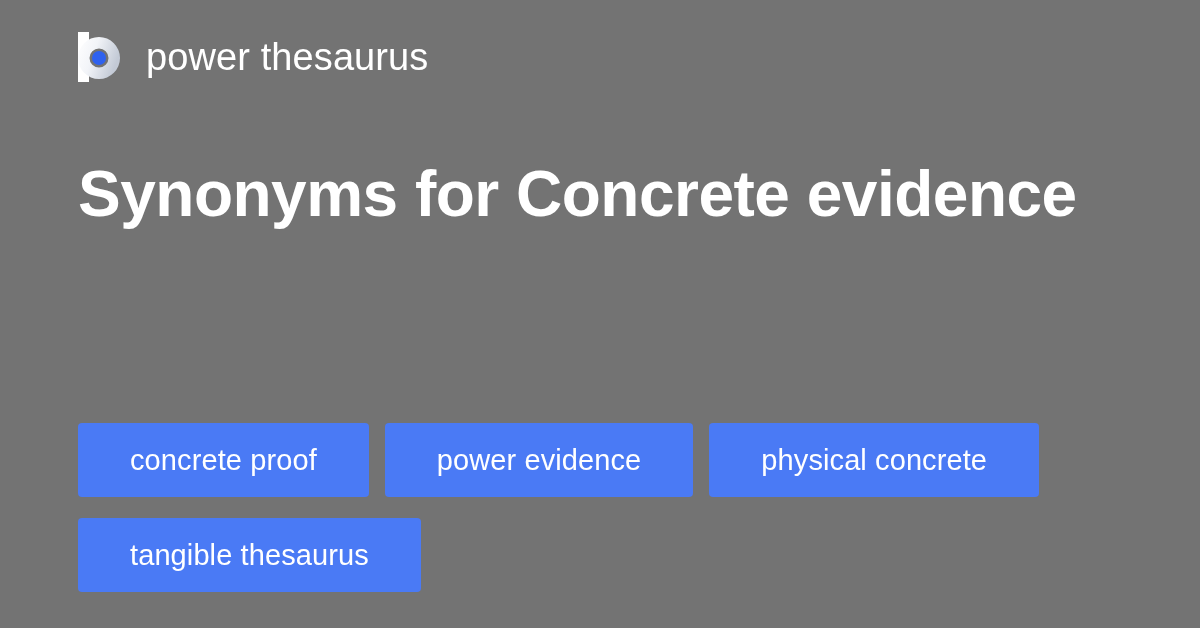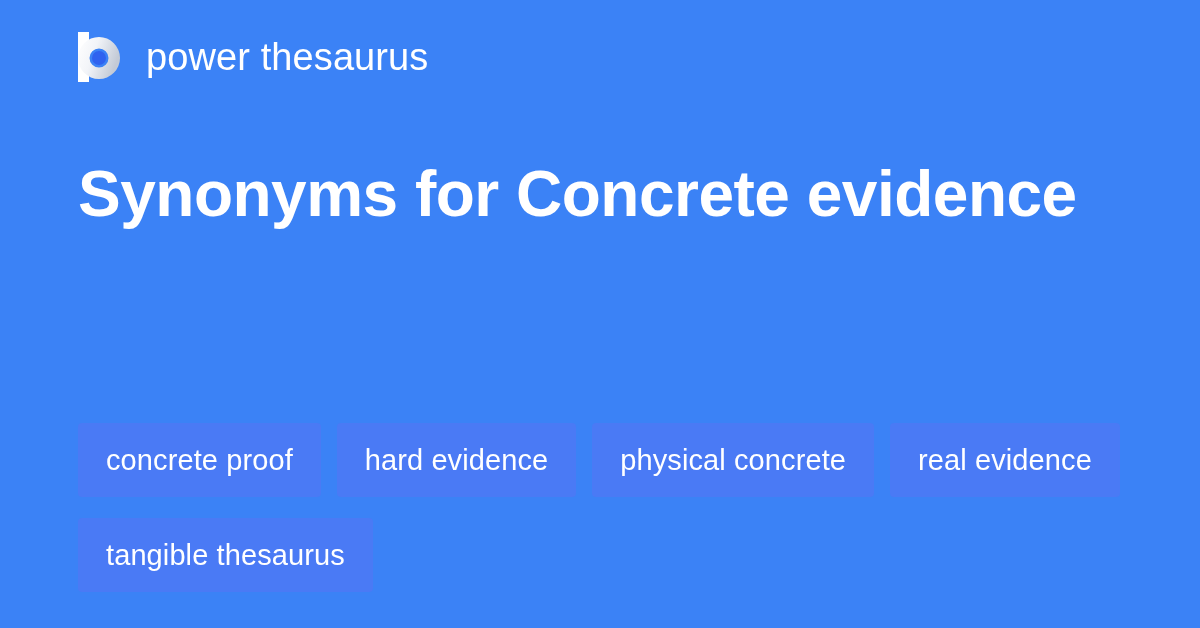--- a/index.html
+++ b/index.html
@@ -12,21 +12,21 @@
     overflow: hidden;
     background: #2f62ef;
     font-family: "Liberation Sans", sans-serif;
     -webkit-font-smoothing: antialiased;
   }
 
   .card {
     position: relative;
     width: 1200px;
     height: 628px;
-    background: #3b82f6;
+    background: #737373;
     box-sizing: border-box;
   }
 
   
   .brand {
     position: absolute;
     left: 78px;
     top: 26px;
     display: flex;
     align-items: center;
@@ -75,21 +75,21 @@
     gap: 21px 16px;
     align-content: flex-start;
   }
 
   .chip {
     height: 74px;
     box-sizing: border-box;
     display: flex;
     align-items: center;
     justify-content: center;
-    padding: 0 28px;
+    padding: 0 52px;
     background: #4a7af5;
     border-radius: 4px;
     color: #ffffff;
     font-size: 29px;
     font-weight: 400;
     line-height: 1;
     white-space: nowrap;
     letter-spacing: 0.1px;
   }
 </style>
@@ -124,19 +124,18 @@
     <span class="brand-name">power thesaurus</span>
   </div>
 
   <h1 class="title">
     <span>Synonyms for Concrete</span>
     <span>evidence</span>
   </h1>
 
   <div class="chips">
     <div class="chip">concrete proof</div>
-    <div class="chip">hard evidence</div>
+    <div class="chip">power evidence</div>
     <div class="chip">physical concrete</div>
-    <div class="chip">real evidence</div>
     <div class="chip">tangible thesaurus</div>
   </div>
 
 </div>
 
 </body></html>

